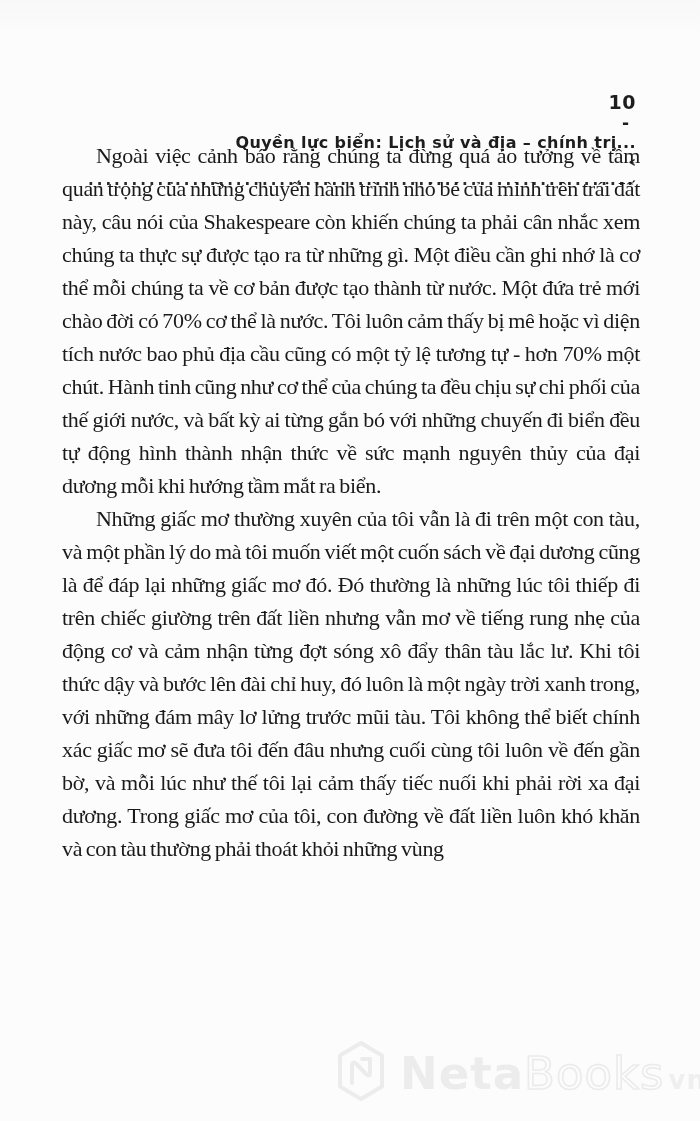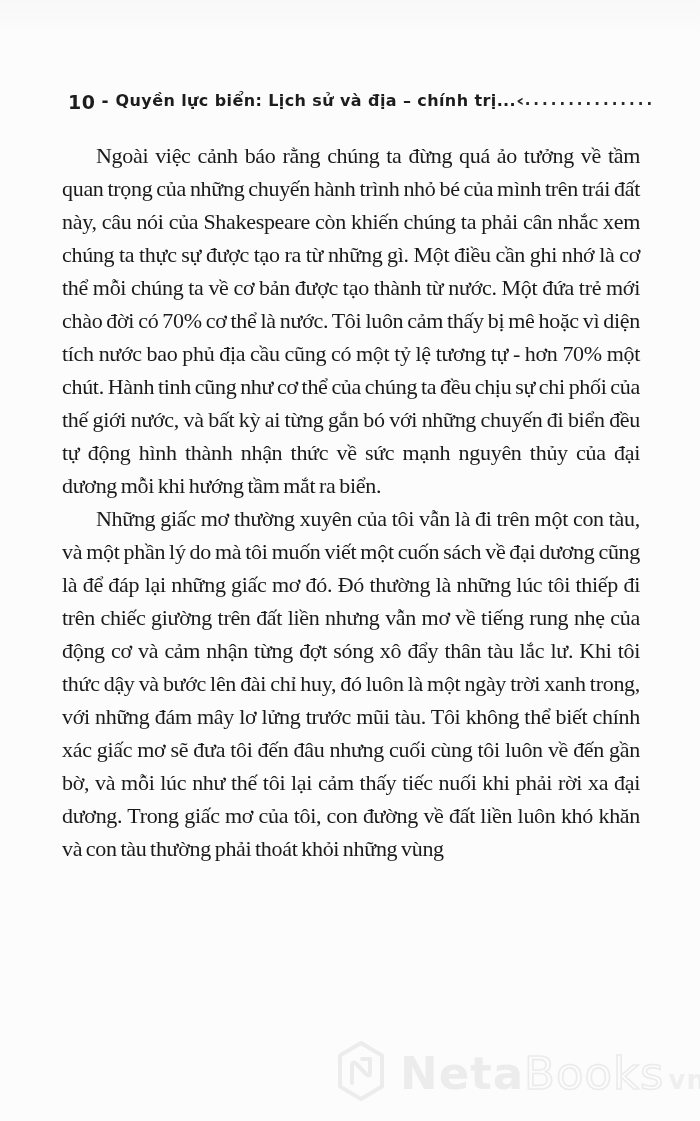--- a/index.html
+++ b/index.html
@@ -14,28 +14,29 @@
     margin: 0 auto;
     background: linear-gradient(180deg, #f8f8f8 0px, #fcfcfc 38px, #fcfcfc 100%);
     overflow: hidden;
     font-family: "Liberation Serif", serif;
     color: #1b1b1b;
   }
 
   
   .running-header {
     position: absolute;
-    left: 68px;
+    left: 50px;
     top: 91px;
     width: 586px;
     display: flex;
-    align-items: flex-start;
+    align-items: flex-end;
     font-family: "DejaVu Sans", sans-serif;
     color: #1d1d1d;
     white-space: nowrap;
+    flex-direction: column;
   }
   .page-number {
     font-size: 19px;
     font-weight: 700;
     letter-spacing: 0.5px;
   }
   .header-sep {
     font-size: 17px;
     font-weight: 700;
     margin: 0 7px 0 6px;

